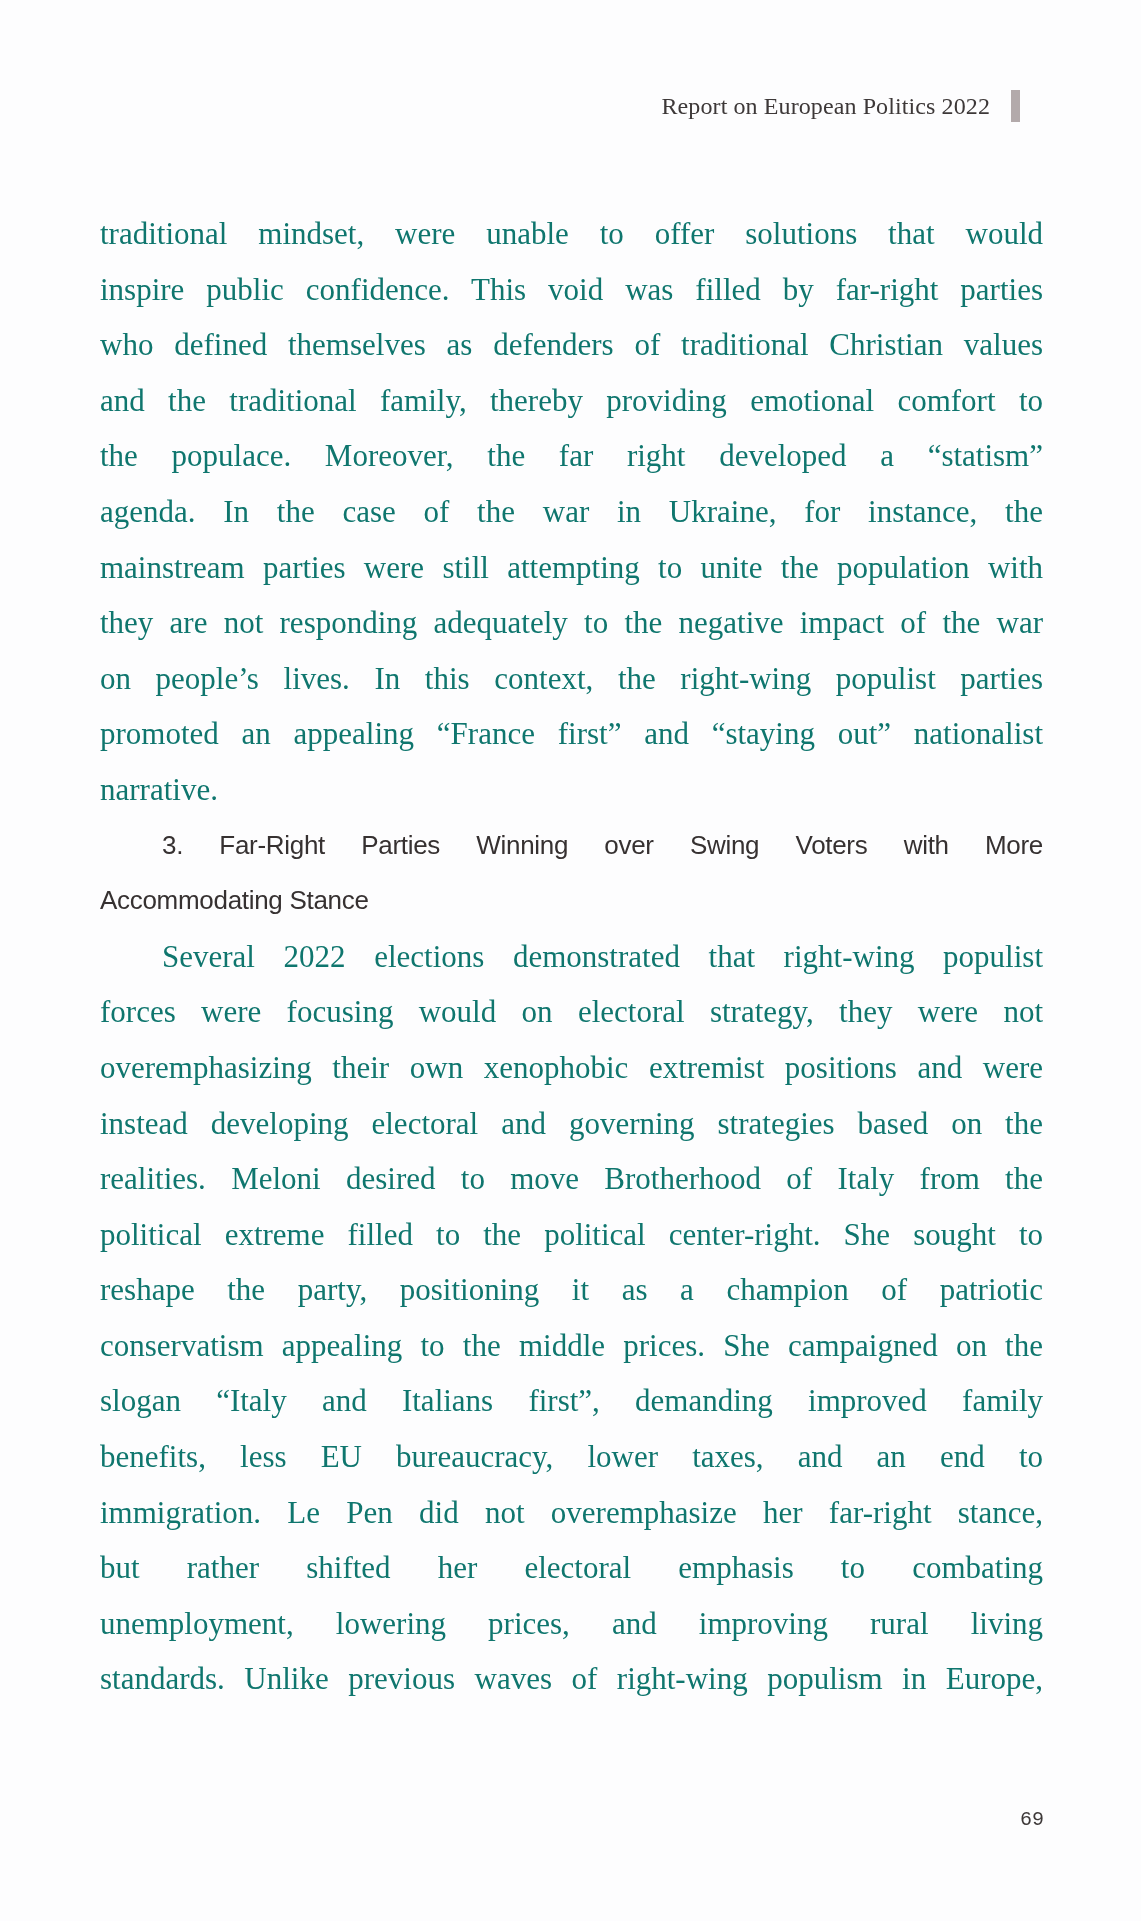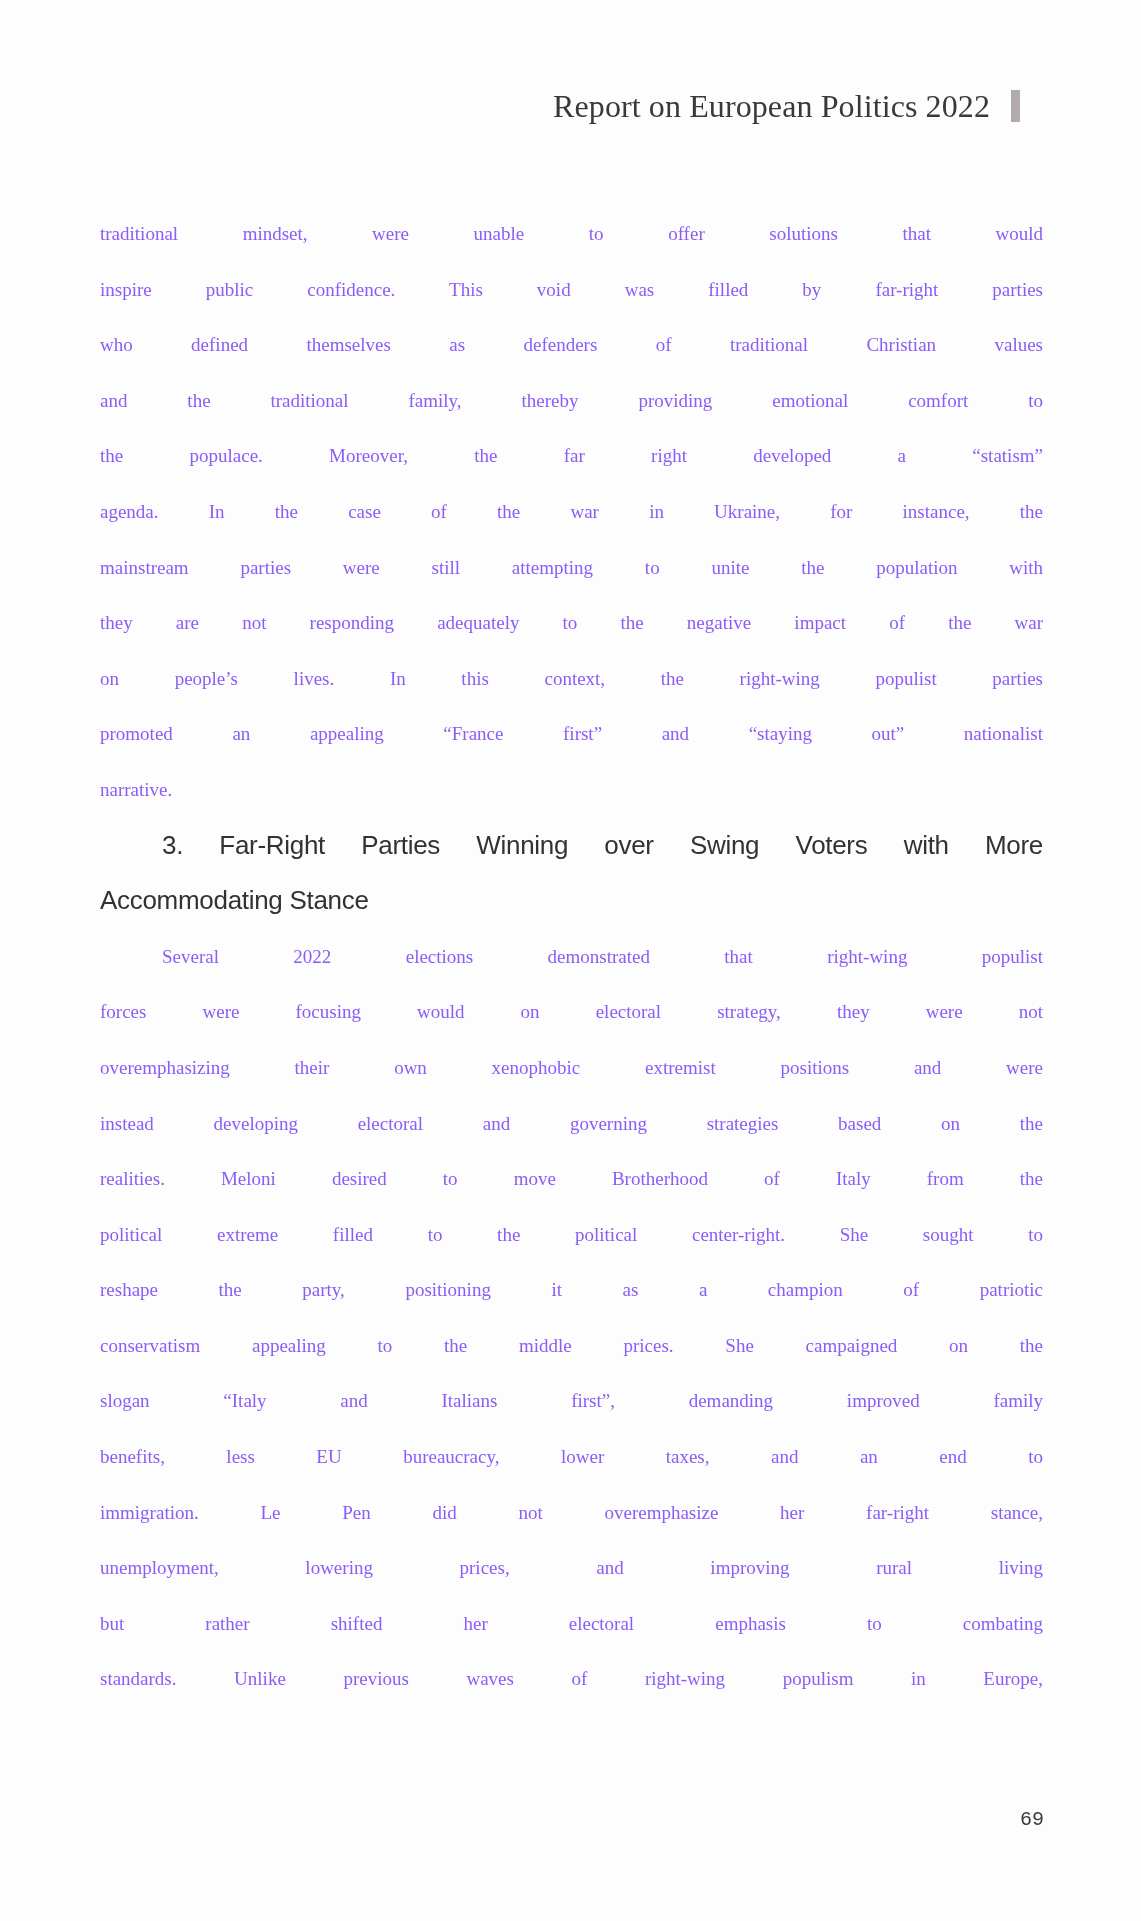--- a/index.html
+++ b/index.html
@@ -17,45 +17,45 @@
     .running-header {
       position: absolute;
       top: 88px;
       right: 121px;
       height: 36px;
       display: flex;
       align-items: center;
     }
     .running-header-title {
       font-family: "Liberation Serif", serif;
-      font-size: 32px;
+      font-size: 24px;
       color: #3d3838;
       letter-spacing: 0.1px;
       margin-right: 21px;
     }
     .running-header-bar {
       width: 9px;
       height: 32px;
       background: #b3aaab;
     }
     .body-text {
       position: absolute;
       left: 100px;
       width: 943px;
       top: 206px;
     }
     .line {
       font-family: "Liberation Serif", serif;
-      font-size: 19px;
+      font-size: 31px;
       line-height: 55.6px;
       height: 55.6px;
       white-space: nowrap;
       text-align: justify;
       text-align-last: justify;
-      color: #8b5cf6;
+      color: #0f766e;
     }
     .line.last {
       text-align-last: left;
     }
     .line.indent {
       padding-left: 62px;
     }
     .line.heading {
       font-family: Liberation Sans, sans-serif;
       font-size: 26px;
@@ -104,19 +104,19 @@
     <div class="line">forces were focusing would on electoral strategy, they were not</div>
     <div class="line">overemphasizing their own xenophobic extremist positions and were</div>
     <div class="line">instead developing electoral and governing strategies based on the</div>
     <div class="line">realities. Meloni desired to move Brotherhood of Italy from the</div>
     <div class="line">political extreme filled to the political center-right. She sought to</div>
     <div class="line">reshape the party, positioning it as a champion of patriotic</div>
     <div class="line">conservatism appealing to the middle prices. She campaigned on the</div>
     <div class="line">slogan “Italy and Italians first”, demanding improved family</div>
     <div class="line">benefits, less EU bureaucracy, lower taxes, and an end to</div>
     <div class="line">immigration. Le Pen did not overemphasize her far-right stance,</div>
+    <div class="line">but rather shifted her electoral emphasis to combating</div>
     <div class="line">unemployment, lowering prices, and improving rural living</div>
-    <div class="line">but rather shifted her electoral emphasis to combating</div>
     <div class="line">standards. Unlike previous waves of right-wing populism in Europe,</div>
   </div>
 </div>
 
 <div class="page-number">69</div>
 
 </body></html>

